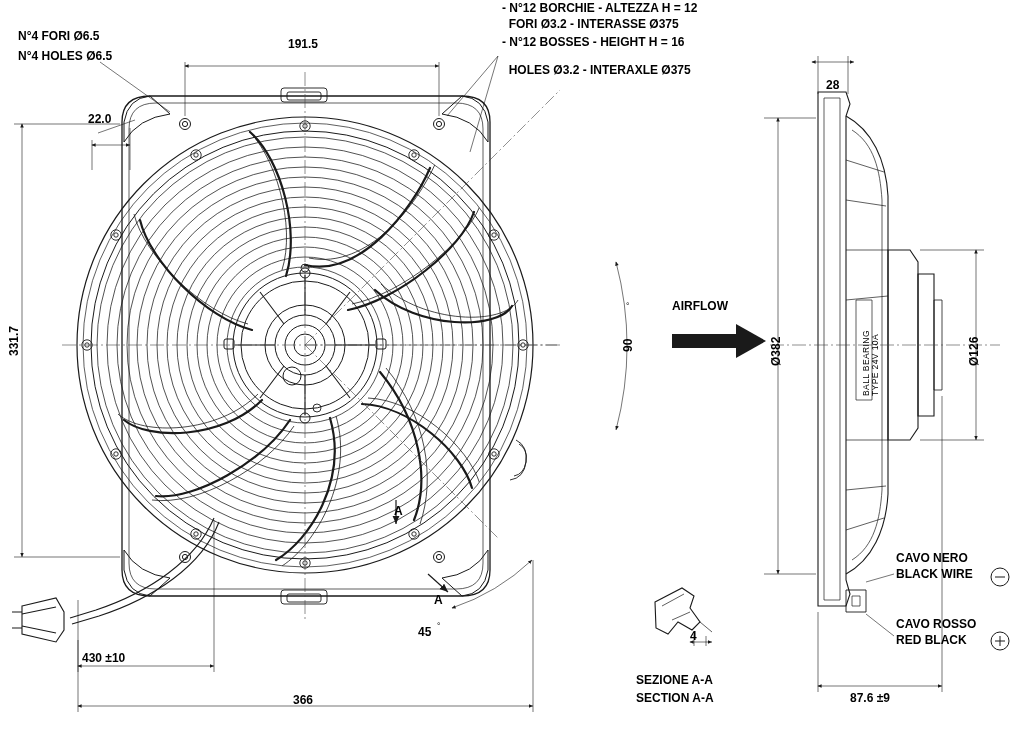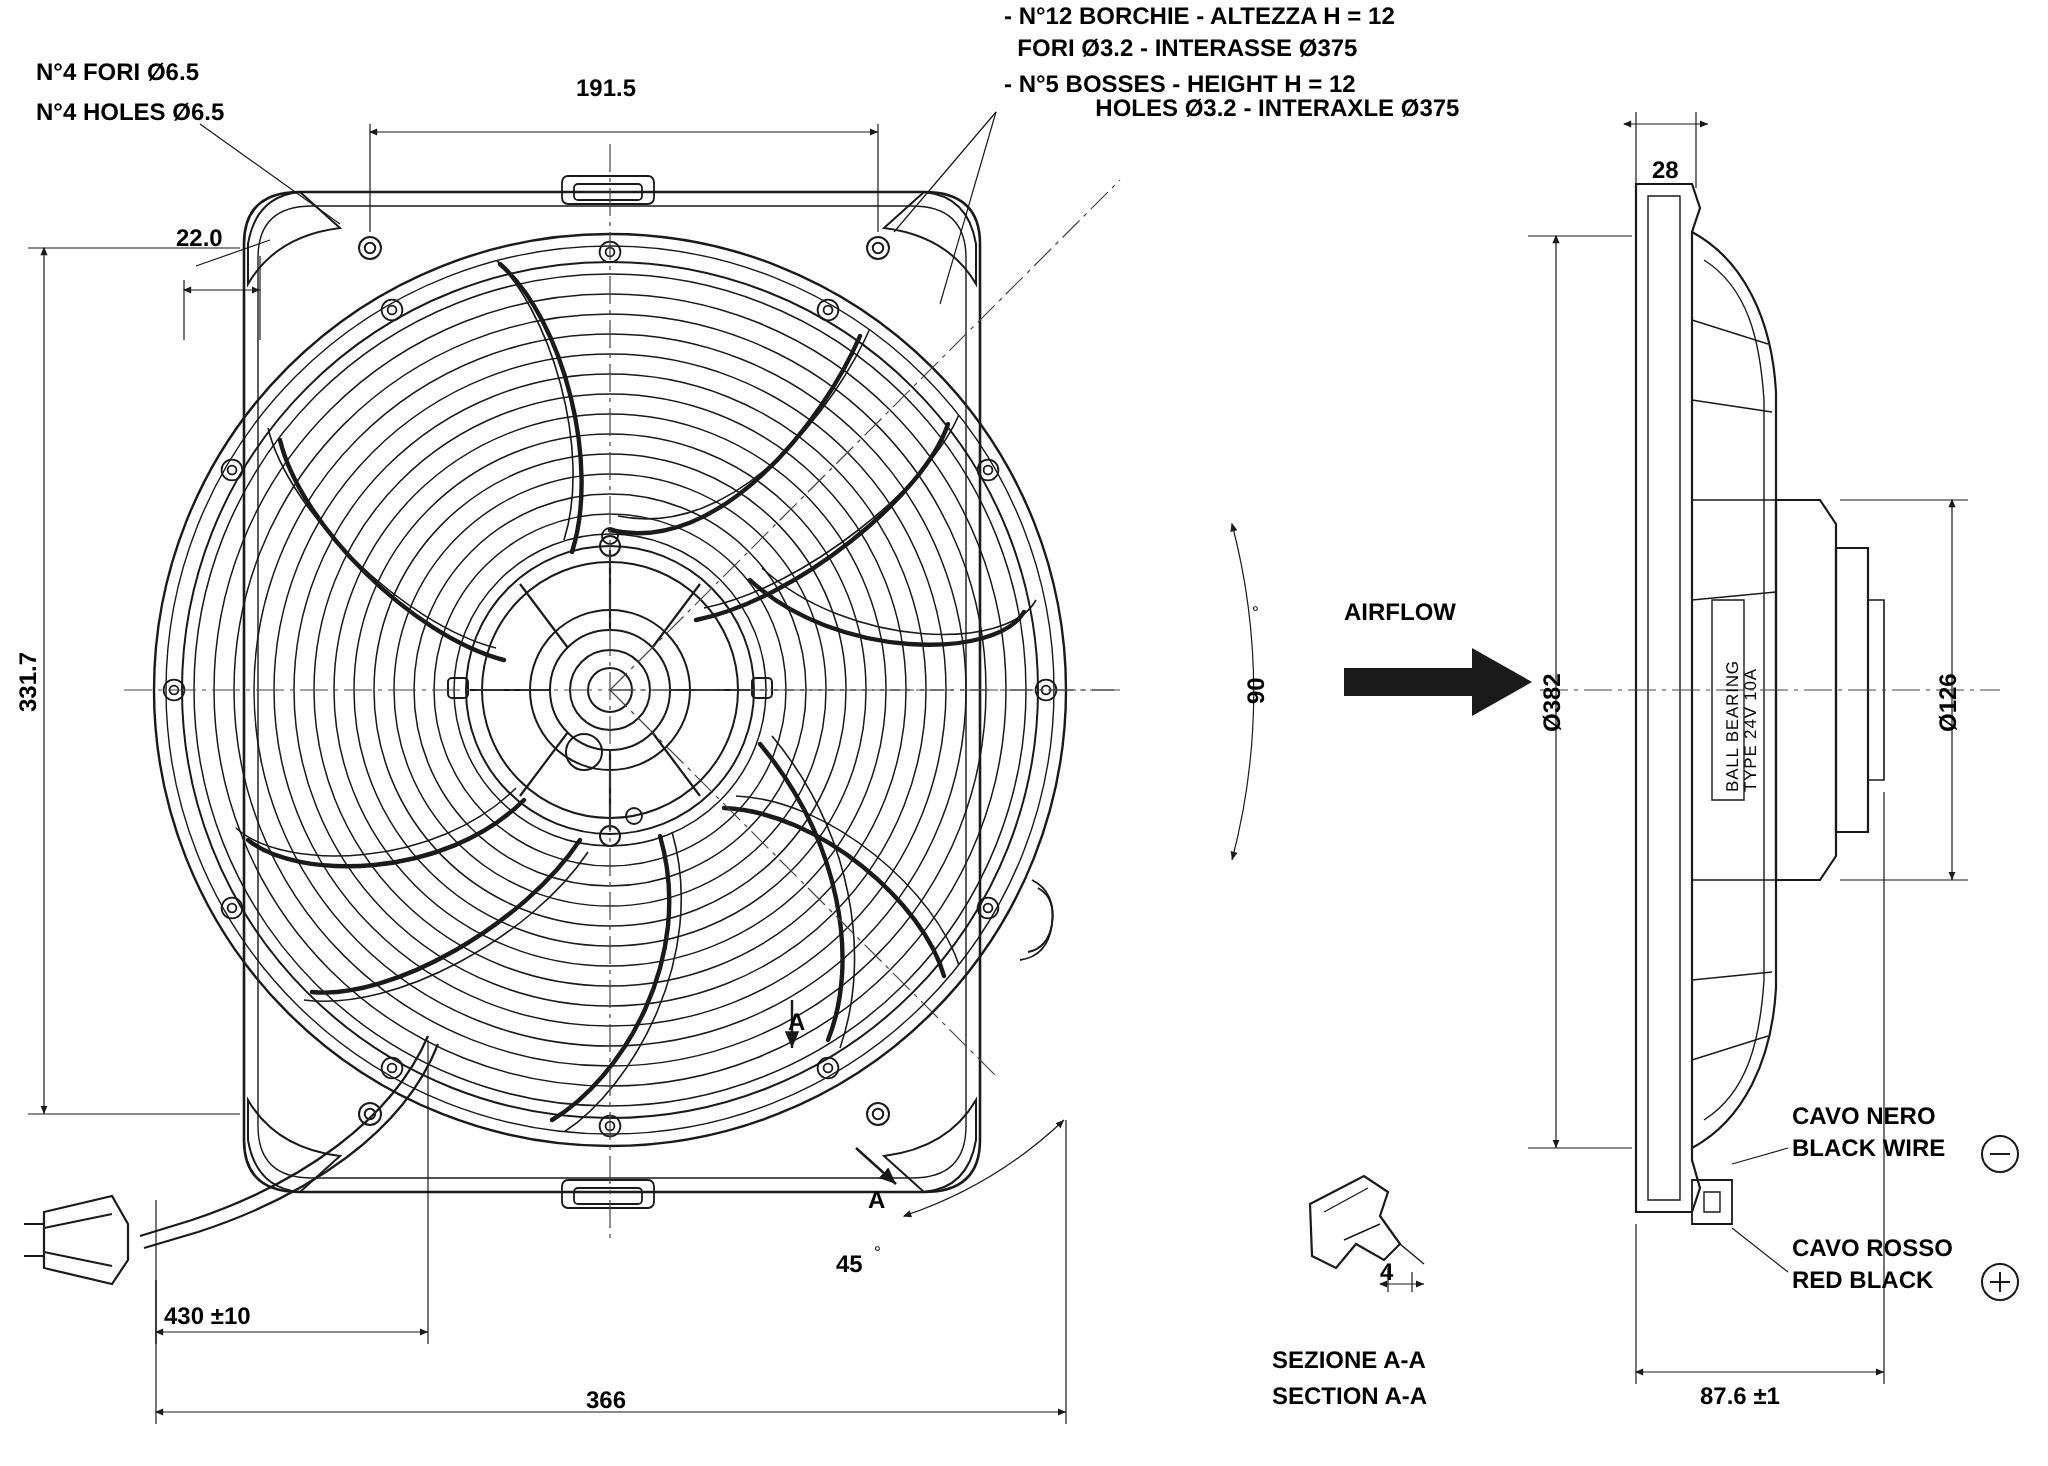--- a/index.html
+++ b/index.html
@@ -329,22 +329,22 @@
       <line x1="995" y1="641" x2="1005" y2="641"></line>
       <line x1="1000" y1="636" x2="1000" y2="646"></line>
     </g>
   </svg>
 
   <div class="lbl bold" style="left:18px; top:30px;">N°4 FORI Ø6.5</div>
   <div class="lbl bold" style="left:18px; top:50px;">N°4 HOLES Ø6.5</div>
 
   <div class="lbl bold" style="left:502px; top:2px;">- N°12 BORCHIE - ALTEZZA H = 12</div>
   <div class="lbl bold" style="left:502px; top:18px;">  FORI Ø3.2 - INTERASSE Ø375</div>
-  <div class="lbl bold" style="left:502px; top:36px;">- N°5 BOSSES - HEIGHT H = 12</div>
-  <div class="lbl bold" style="left:502px; top:48px;margin-left:39px;">  HOLES Ø3.2 - INTERAXLE Ø375</div>
+  <div class="lbl bold" style="left:502px; top:36px;">- N°12 BOSSES - HEIGHT H = 16</div>
+  <div class="lbl bold" style="left:502px; top:64px;">  HOLES Ø3.2 - INTERAXLE Ø375</div>
 
   <div class="lbl bold" style="left:288px; top:38px;">191.5</div>
 
   <div class="lbl bold" style="left:88px; top:113px;">22.0</div>
 
   <div class="lbl bold rot90" style="left:8px; top:356px;">331.7</div>
 
   <div class="lbl bold" style="left:293px; top:694px;text-align:right;">366</div>
 
   <div class="lbl bold" style="left:82px; top:652px;">430 ±10</div>
@@ -363,21 +363,21 @@
   <div class="lbl bold" style="left:636px; top:674px;">SEZIONE A-A</div>
   <div class="lbl bold" style="left:636px; top:692px;">SECTION A-A</div>
   <div class="lbl bold" style="left:690px; top:630px;">4</div>
 
   <div class="lbl bold" style="left:826px; top:40px;margin-top:39px;">28</div>
 
   <div class="lbl bold rot90" style="left:770px; top:366px;">Ø382</div>
 
   <div class="lbl bold rot90" style="left:968px; top:366px;">Ø126</div>
 
-  <div class="lbl bold" style="left:850px; top:692px;">87.6 ±1</div>
+  <div class="lbl bold" style="left:850px; top:692px;">87.6 ±9</div>
 
   <div class="lbl bold" style="left:896px; top:552px;">CAVO NERO</div>
   <div class="lbl bold" style="left:896px; top:568px;">BLACK WIRE</div>
   <div class="lbl bold" style="left:896px; top:618px;">CAVO ROSSO</div>
   <div class="lbl bold" style="left:896px; top:634px;">RED BLACK</div>
 
   <div class="lbl xs rot90" style="left:860px; top:396px; letter-spacing:0.4px;">BALL BEARING</div>
   <div class="lbl xs rot90" style="left:869px; top:396px; letter-spacing:0.4px;">TYPE 24V 10A</div>
 
 </div>

